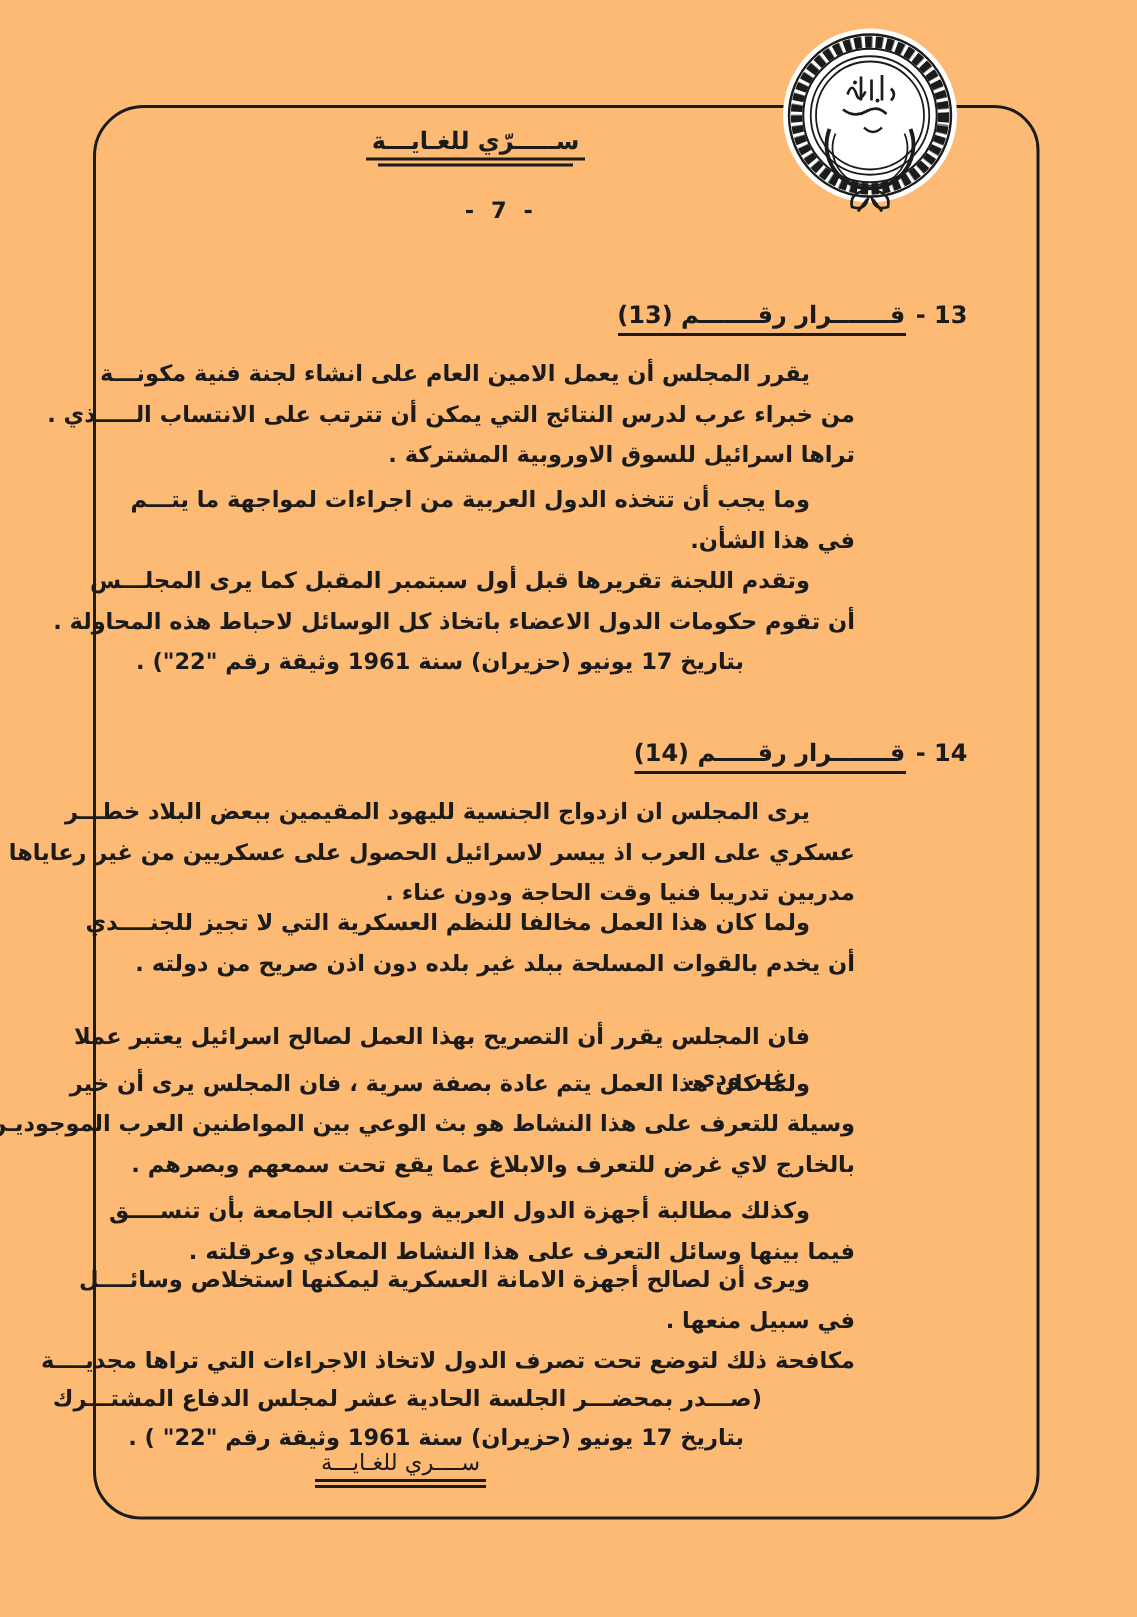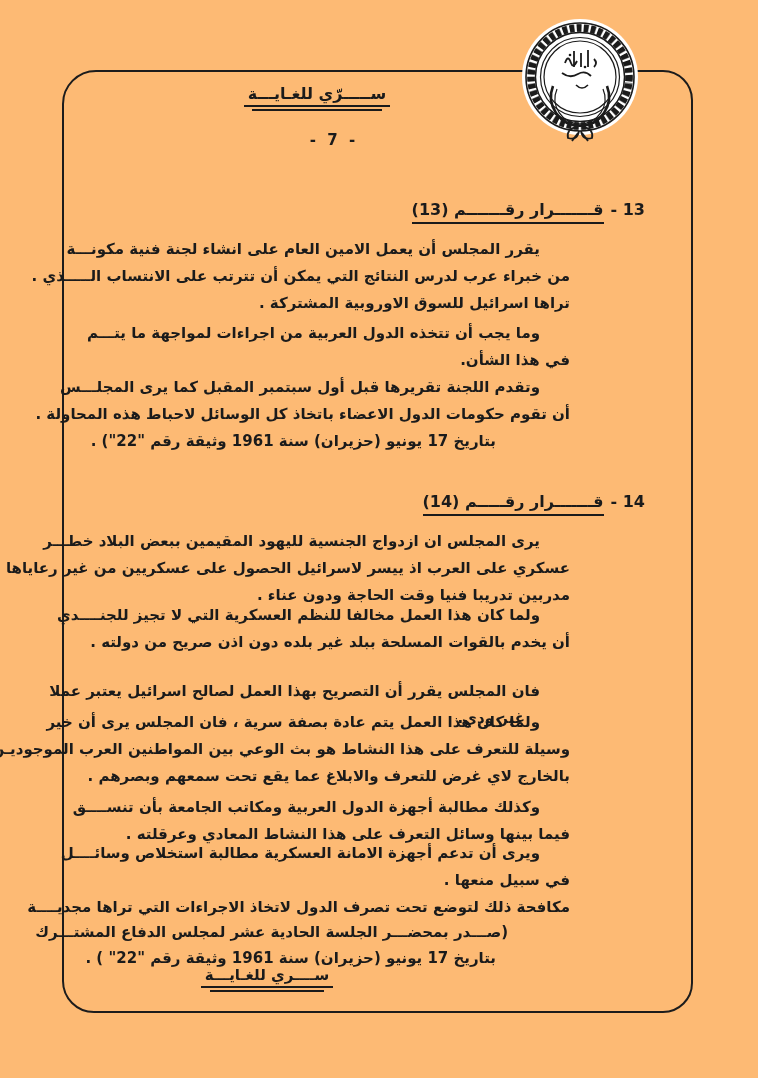--- a/index.html
+++ b/index.html
@@ -46,21 +46,21 @@
   #s13p3 { top:428px; }
   #s14p0 { top:528px; }
   #s14p1 { top:602px; }
   #s14p2 { top:678px; }
   #s14p3 { top:709px; }
   #s14p4 { top:794px; }
   #s14p5 { top:840px; }
   #s14p6 { top:919px; }
   .ftr {
     position:absolute; top:966px; left:183px; width:168px; z-index:2;
-    text-align:center; direction:rtl; font-size:15px; font-weight:bold; white-space:nowrap;
+    text-align:center; direction:rtl; font-size:15px; font-weight:normal; white-space:nowrap;
   }
 </style>
 </head>
 <body>
 
 <div class="page">
 
   <div class="frame"></div>
 
   <div class="emblem">
@@ -140,21 +140,21 @@
     <div class="ln">وسيلة للتعرف على هذا النشاط هو بث الوعي بين المواطنين العرب الموجوديـن</div>
     <div class="ln">بالخارج لاي غرض للتعرف والابلاغ عما يقع تحت سمعهم وبصرهم .</div>
   </div>
 
   <div class="para" id="s14p4" dir="rtl">
     <div class="ln ind">وكذلك مطالبة أجهزة الدول العربية ومكاتب الجامعة بأن تنســــق</div>
     <div class="ln">فيما بينها وسائل التعرف على هذا النشاط المعادي وعرقلته .</div>
   </div>
 
   <div class="para" id="s14p5" dir="rtl">
-    <div class="ln ind">ويرى أن تدعم أجهزة الامانة العسكرية مطالبة استخلاص وسائــــل</div>
+    <div class="ln ind">ويرى أن لصالح أجهزة الامانة العسكرية ليمكنها استخلاص وسائــــل</div>
     <div class="ln">في سبيل منعها .</div>
     <div class="ln">مكافحة ذلك لتوضع تحت تصرف الدول لاتخاذ الاجراءات التي تراها مجديــــة</div>
   </div>
 
   <div class="para closing" id="s14p6" dir="rtl">
     <div class="ln cl1">(صـــدر بمحضـــر الجلسة الحادية عشر لمجلس الدفاع المشتـــرك</div>
     <div class="ln cl2">بتاريخ 17 يونيو (حزيران) سنة 1961 وثيقة رقم "22" ) .</div>
   </div>
 
   <div class="ftr">

